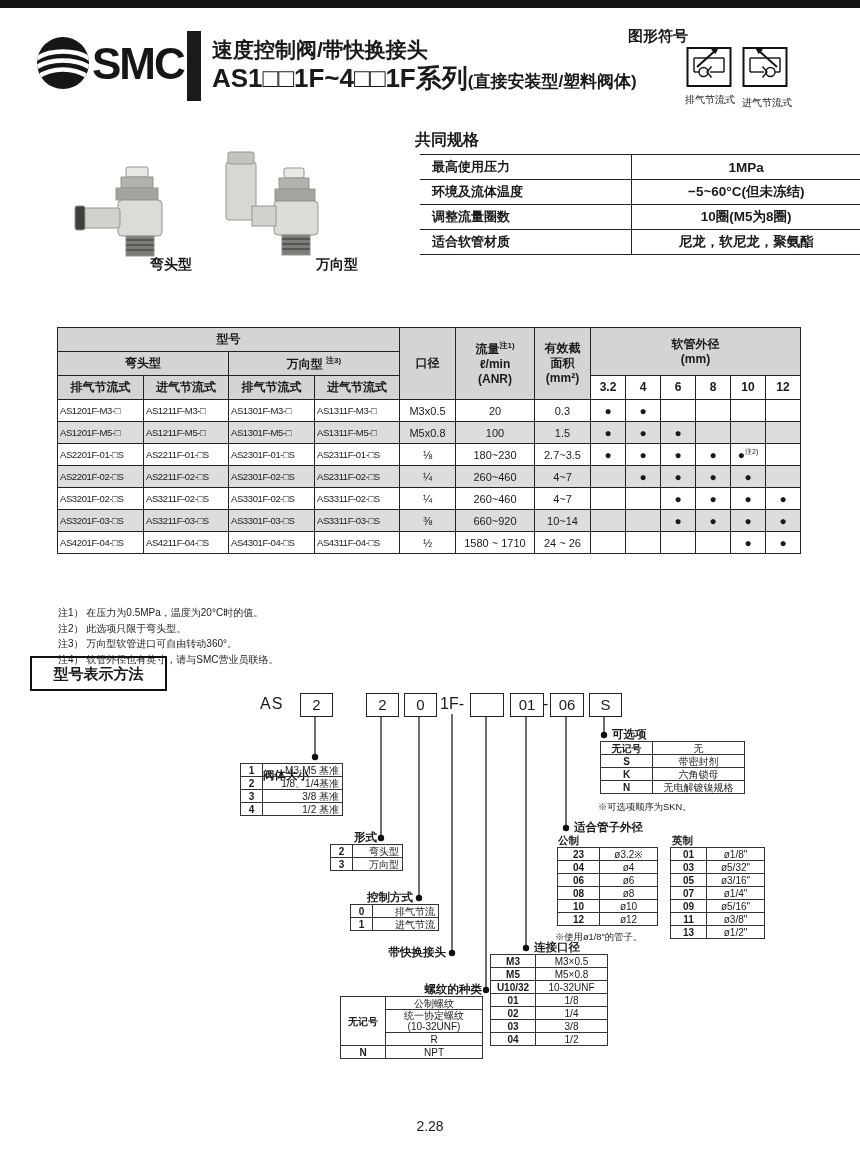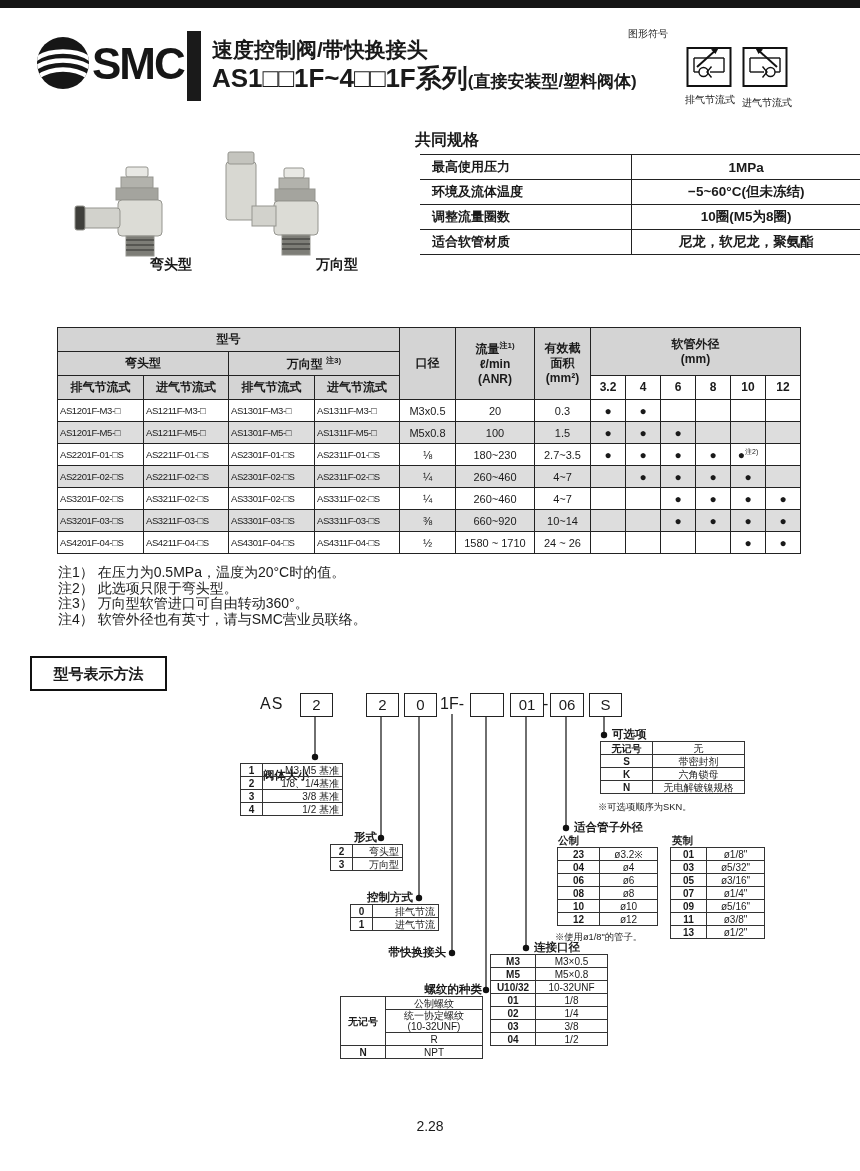--- a/index.html
+++ b/index.html
@@ -8,42 +8,42 @@
   .abs { position:absolute; }
   table { border-collapse:collapse; }
 
   
   .topbar { left:0; top:0; width:860px; height:8px; background:#151515; }
   .hdr-bar { left:187px; top:31px; width:14px; height:70px; background:#1a1a1a; }
   .title1 { left:212px; top:36px; font-size:21px; font-weight:bold; }
   .title2 { left:212px; top:61px; white-space:nowrap; }
   .title2 .big { font-size:26px; font-weight:bold; }
   .title2 .small { font-size:17px; font-weight:bold; }
-  .symlabel { left:628px; top:27px; font-size:10px; font-weight:normal; }
+  .symlabel { left:628px; top:27px; font-size:15px; font-weight:bold; }
   .symcap { font-size:10px; width:60px; text-align:center; }
 
   
   .sectitle { font-size:16px; font-weight:bold; }
   #spec-table td { height:22px; border-bottom:1.2px solid #222; font-size:13px; }
   #spec-table tr:first-child td { border-top:1.2px solid #222; }
   #spec-table .sl { width:205px; padding-left:12px; font-weight:bold; }
   #spec-table .sv { width:231px; text-align:center; font-weight:bold; border-left:1.2px solid #222; font-size:13.5px; }
 
   
   #model-table { table-layout:fixed; width:743px; }
   #model-table th { background:#d4d4d4; font-size:12px; font-weight:bold; border:1px solid #222; padding:0; line-height:1.25; }
   #model-table th.wsz { background:#ffffff; font-size:12px; }
   #model-table td { border:1px solid #222; text-align:center; height:21px; font-size:11px; padding:0; }
   #model-table tr.alt td { background:#dddddd; }
   #model-table td.mcell { font-size:9.5px; text-align:left; padding-left:2px; letter-spacing:-0.4px; }
   #model-table td.dot { font-size:12px; }
   sup.tiny { font-size:7px; }
   sup.note { font-size:8px; font-weight:bold; }
 
-  .notes { font-size:14px; line-height:15.5px; }
+  .notes { font-size:10px; line-height:15.5px;margin-top:40px; }
 
   
   .secbox { left:30px; top:656px; width:133px; height:31px; border:2px solid #111;
             font-size:15px; font-weight:bold; text-align:center; line-height:31px; }
   .codebox { position:absolute; top:693px; height:22px; border:1.8px solid #222;
              font-size:15px; text-align:center; line-height:22px; background:#fff; }
   .codetext { position:absolute; top:695px; font-size:16px; }
   .olabel { position:absolute; font-size:11.5px; font-weight:bold; white-space:nowrap; }
   .mini td { border:1px solid #333; font-size:10px; height:12px; padding:0 3px; text-align:center; line-height:1.1; }
   .mini .cc { font-weight:bold; }

